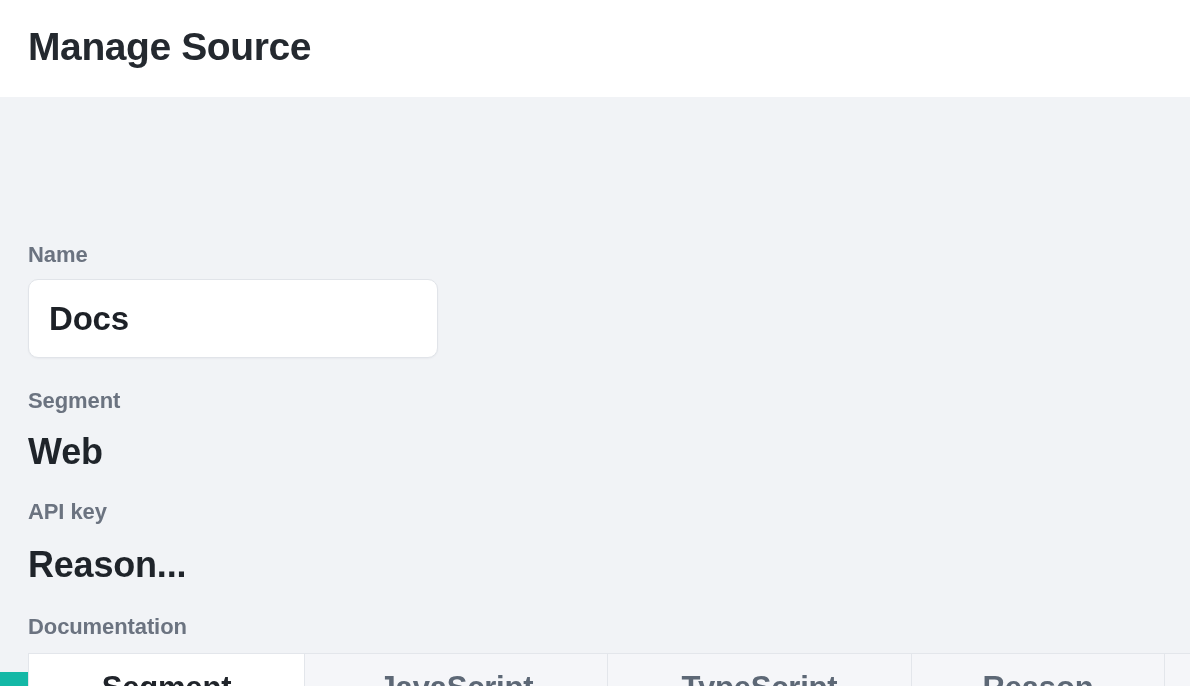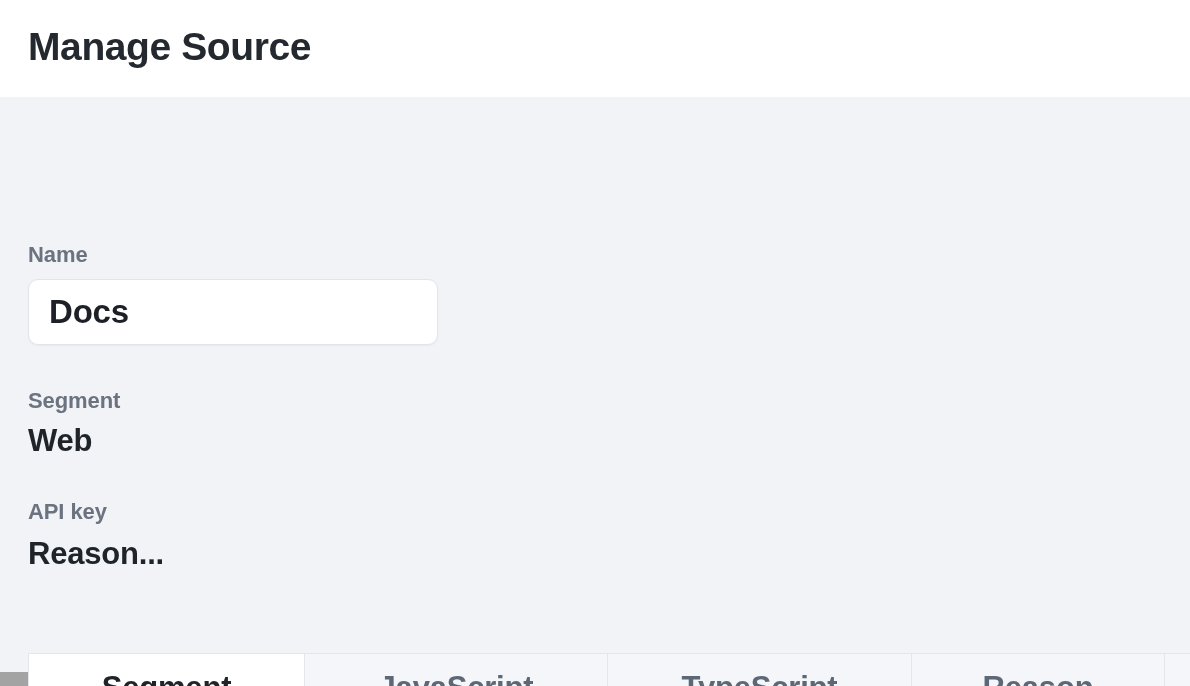--- a/index.html
+++ b/index.html
@@ -4,21 +4,21 @@
 <style>
   * { margin:0; padding:0; box-sizing:border-box; }
   html,body { background:#ffffff; }
   body {
     font-family:"Liberation Sans","DejaVu Sans",sans-serif;
     -webkit-font-smoothing:antialiased;
   }
   .page {
     position:relative;
     width:1190px; height:686px;
-    background:#a3a3a3;
+    background:#14b8a6;
     overflow:hidden;
   }
   
   .header {
     position:absolute; top:0; left:0; width:1190px; height:103px;
     background:#ffffff;
     border-bottom:1px solid #e8eaee;
   }
   .page-title {
     position:absolute; left:28px; top:25px;
@@ -31,32 +31,33 @@
     background:#f1f3f6;
   }
   
   .field-label {
     position:absolute; left:28px;
     font-size:22px; font-weight:600; color:#6b7380;
     letter-spacing:-0.1px;
   }
   .field-value {
     position:absolute; left:28px;
-    font-size:31px; font-weight:700; color:#1f242a;
+    font-size:36px; font-weight:700; color:#1f242a;
     letter-spacing:-0.2px;
+    margin-top:8px;
   }
   .label-name          { top:145px; }
   .label-platform      { top:291px; }
   .label-api-key       { top:402px; }
   .label-documentation { top:517px; }
   .value-platform      { top:326px; }
   .value-api-key       { top:439px; }
   .text-input {
     position:absolute; left:28px; top:182px;
-    width:410px; height:66px;
+    width:410px; height:79px;
     background:#ffffff;
     border:1px solid #e1e4e9;
     border-radius:10px;
     padding:0 20px;
     font-family:"Liberation Sans","DejaVu Sans",sans-serif;
     font-size:33px; font-weight:700; color:#1d2127;
     letter-spacing:-0.2px;
     box-shadow:0 1px 2px rgba(16,24,40,0.04);
     outline:none;
   }
@@ -114,20 +115,21 @@
 
     <div class="field-label label-name">Name</div>
     <input class="text-input" type="text" value="Docs" style="">
 
     <div class="field-label label-platform">Segment</div>
     <div class="field-value value-platform">Web</div>
 
     <div class="field-label label-api-key">API key</div>
     <div class="field-value value-api-key">Reason...</div>
 
+    <div class="field-label label-documentation">Documentation</div>
 
     <div class="tabbar">
 
       <div class="tab tab-0 active">
         <span class="tab-title">Segment</span>
 
       </div>
 
       <div class="tab tab-1 inactive">
         <span class="tab-title">JavaScript</span>

